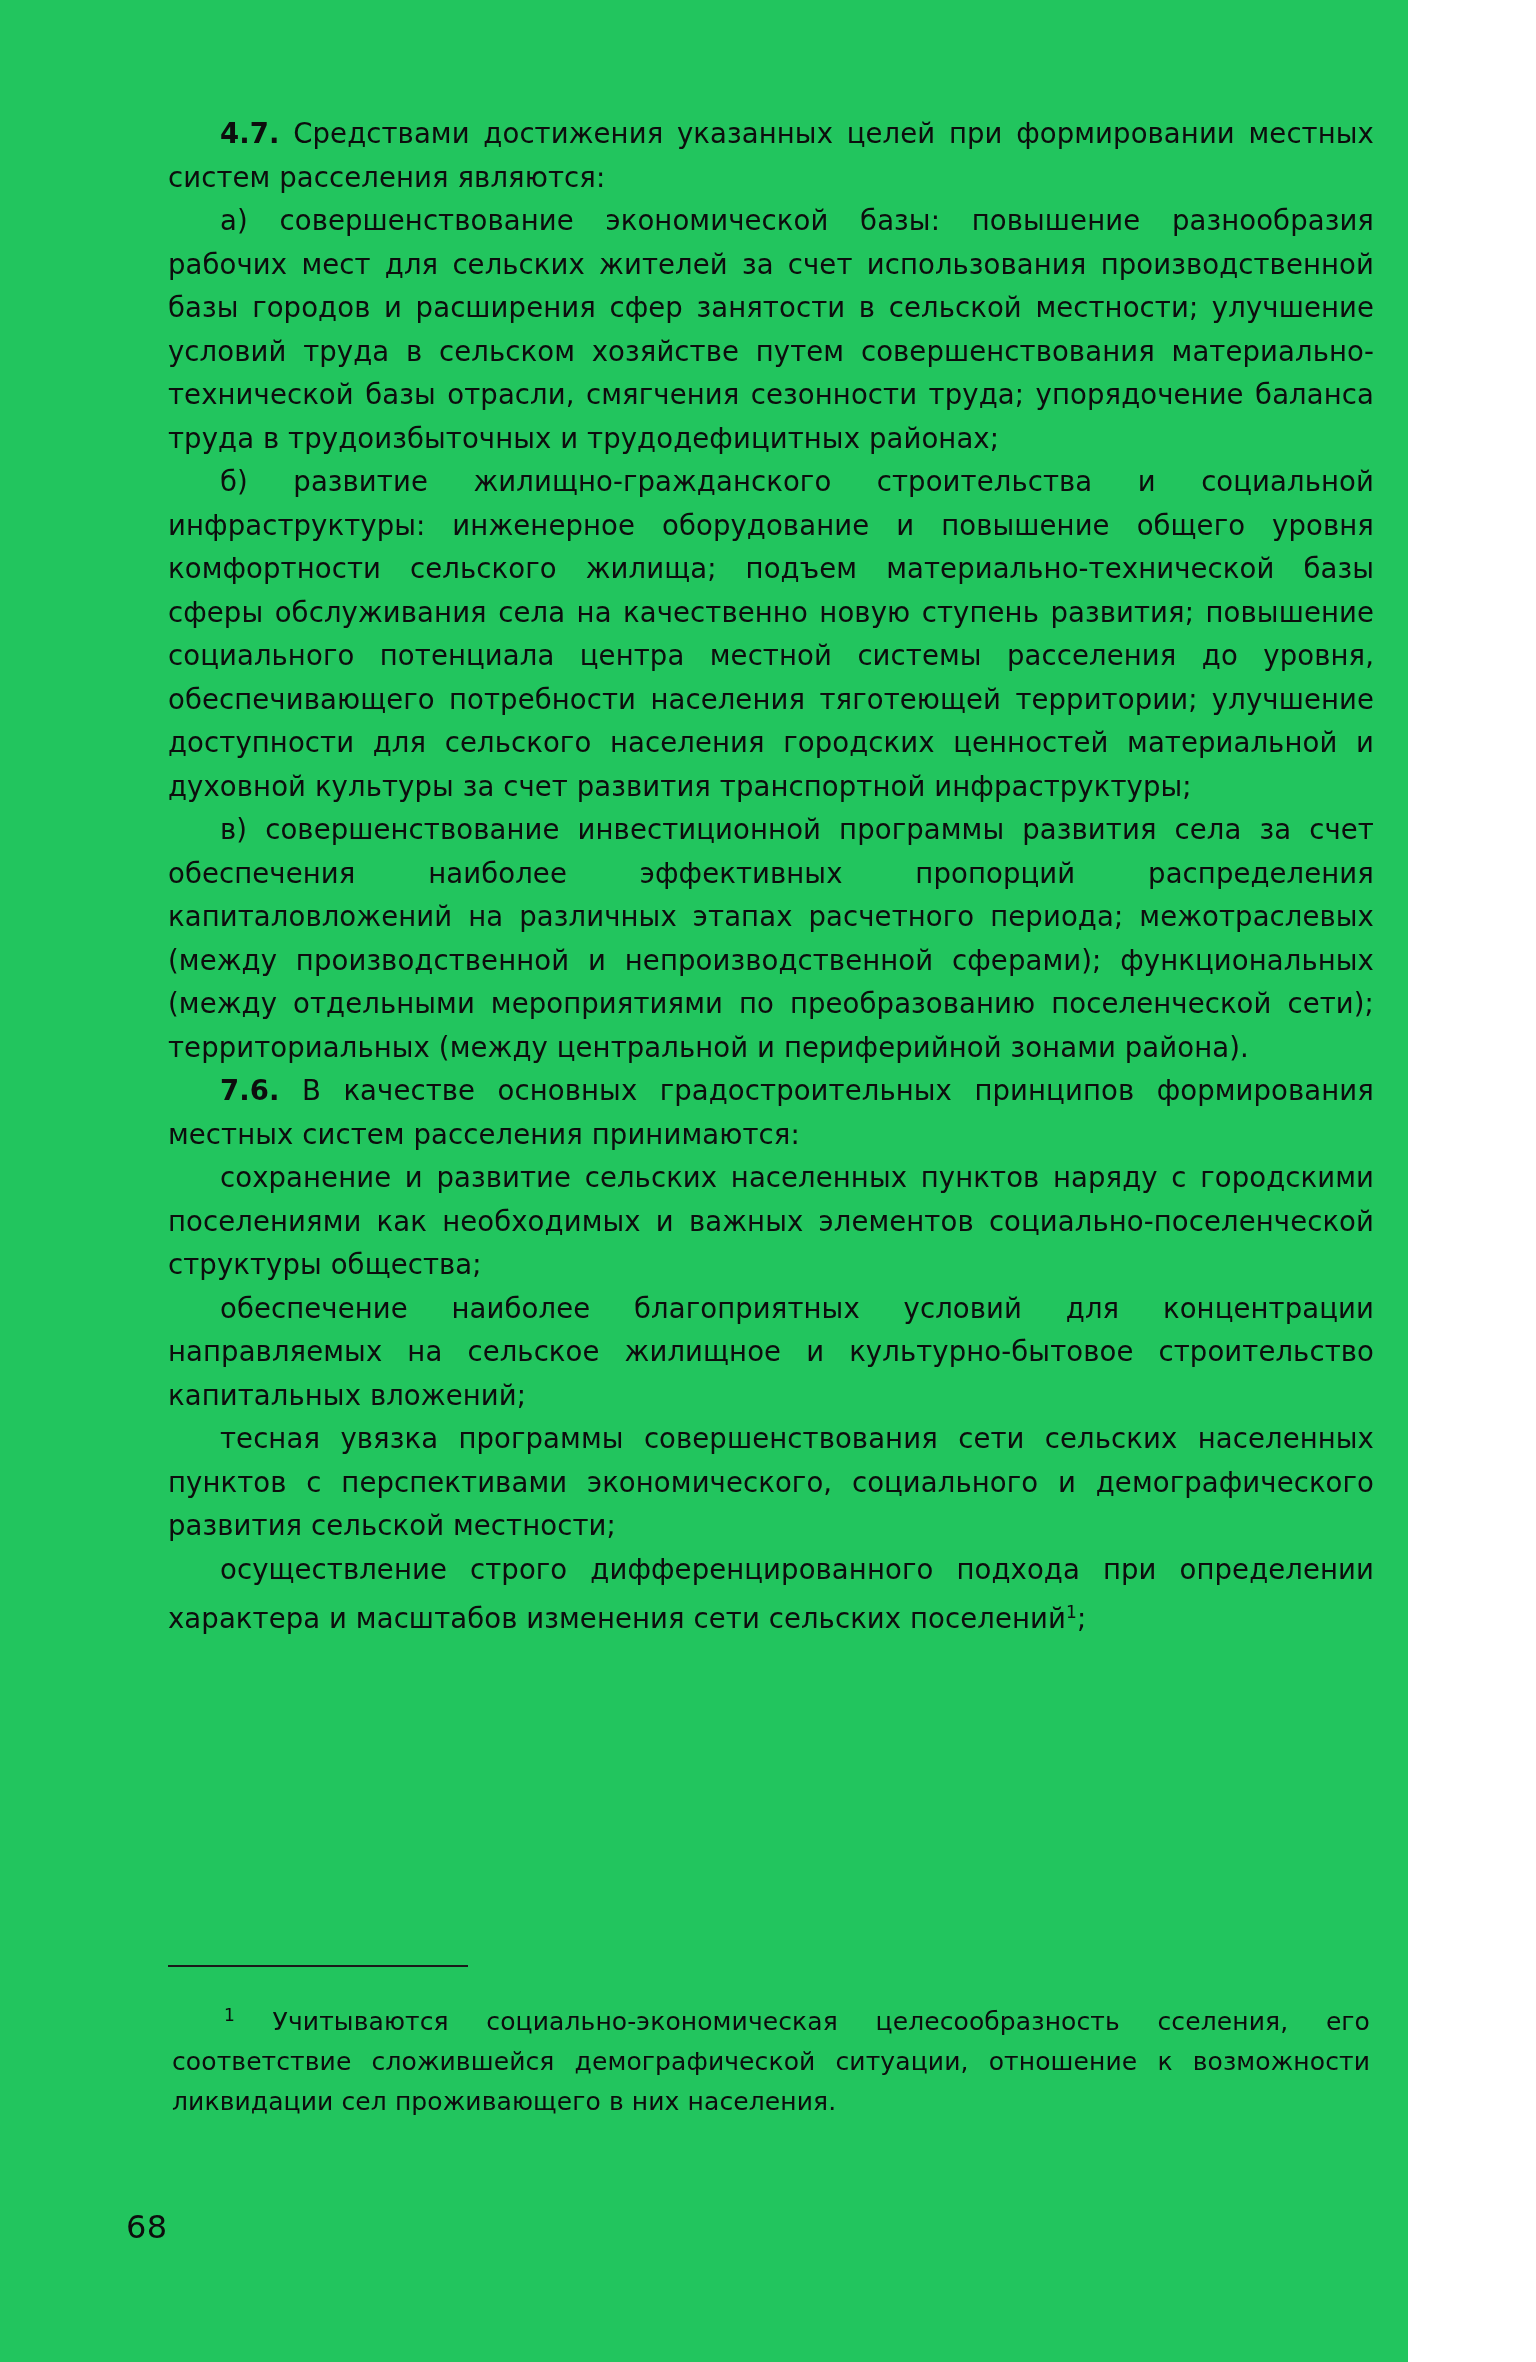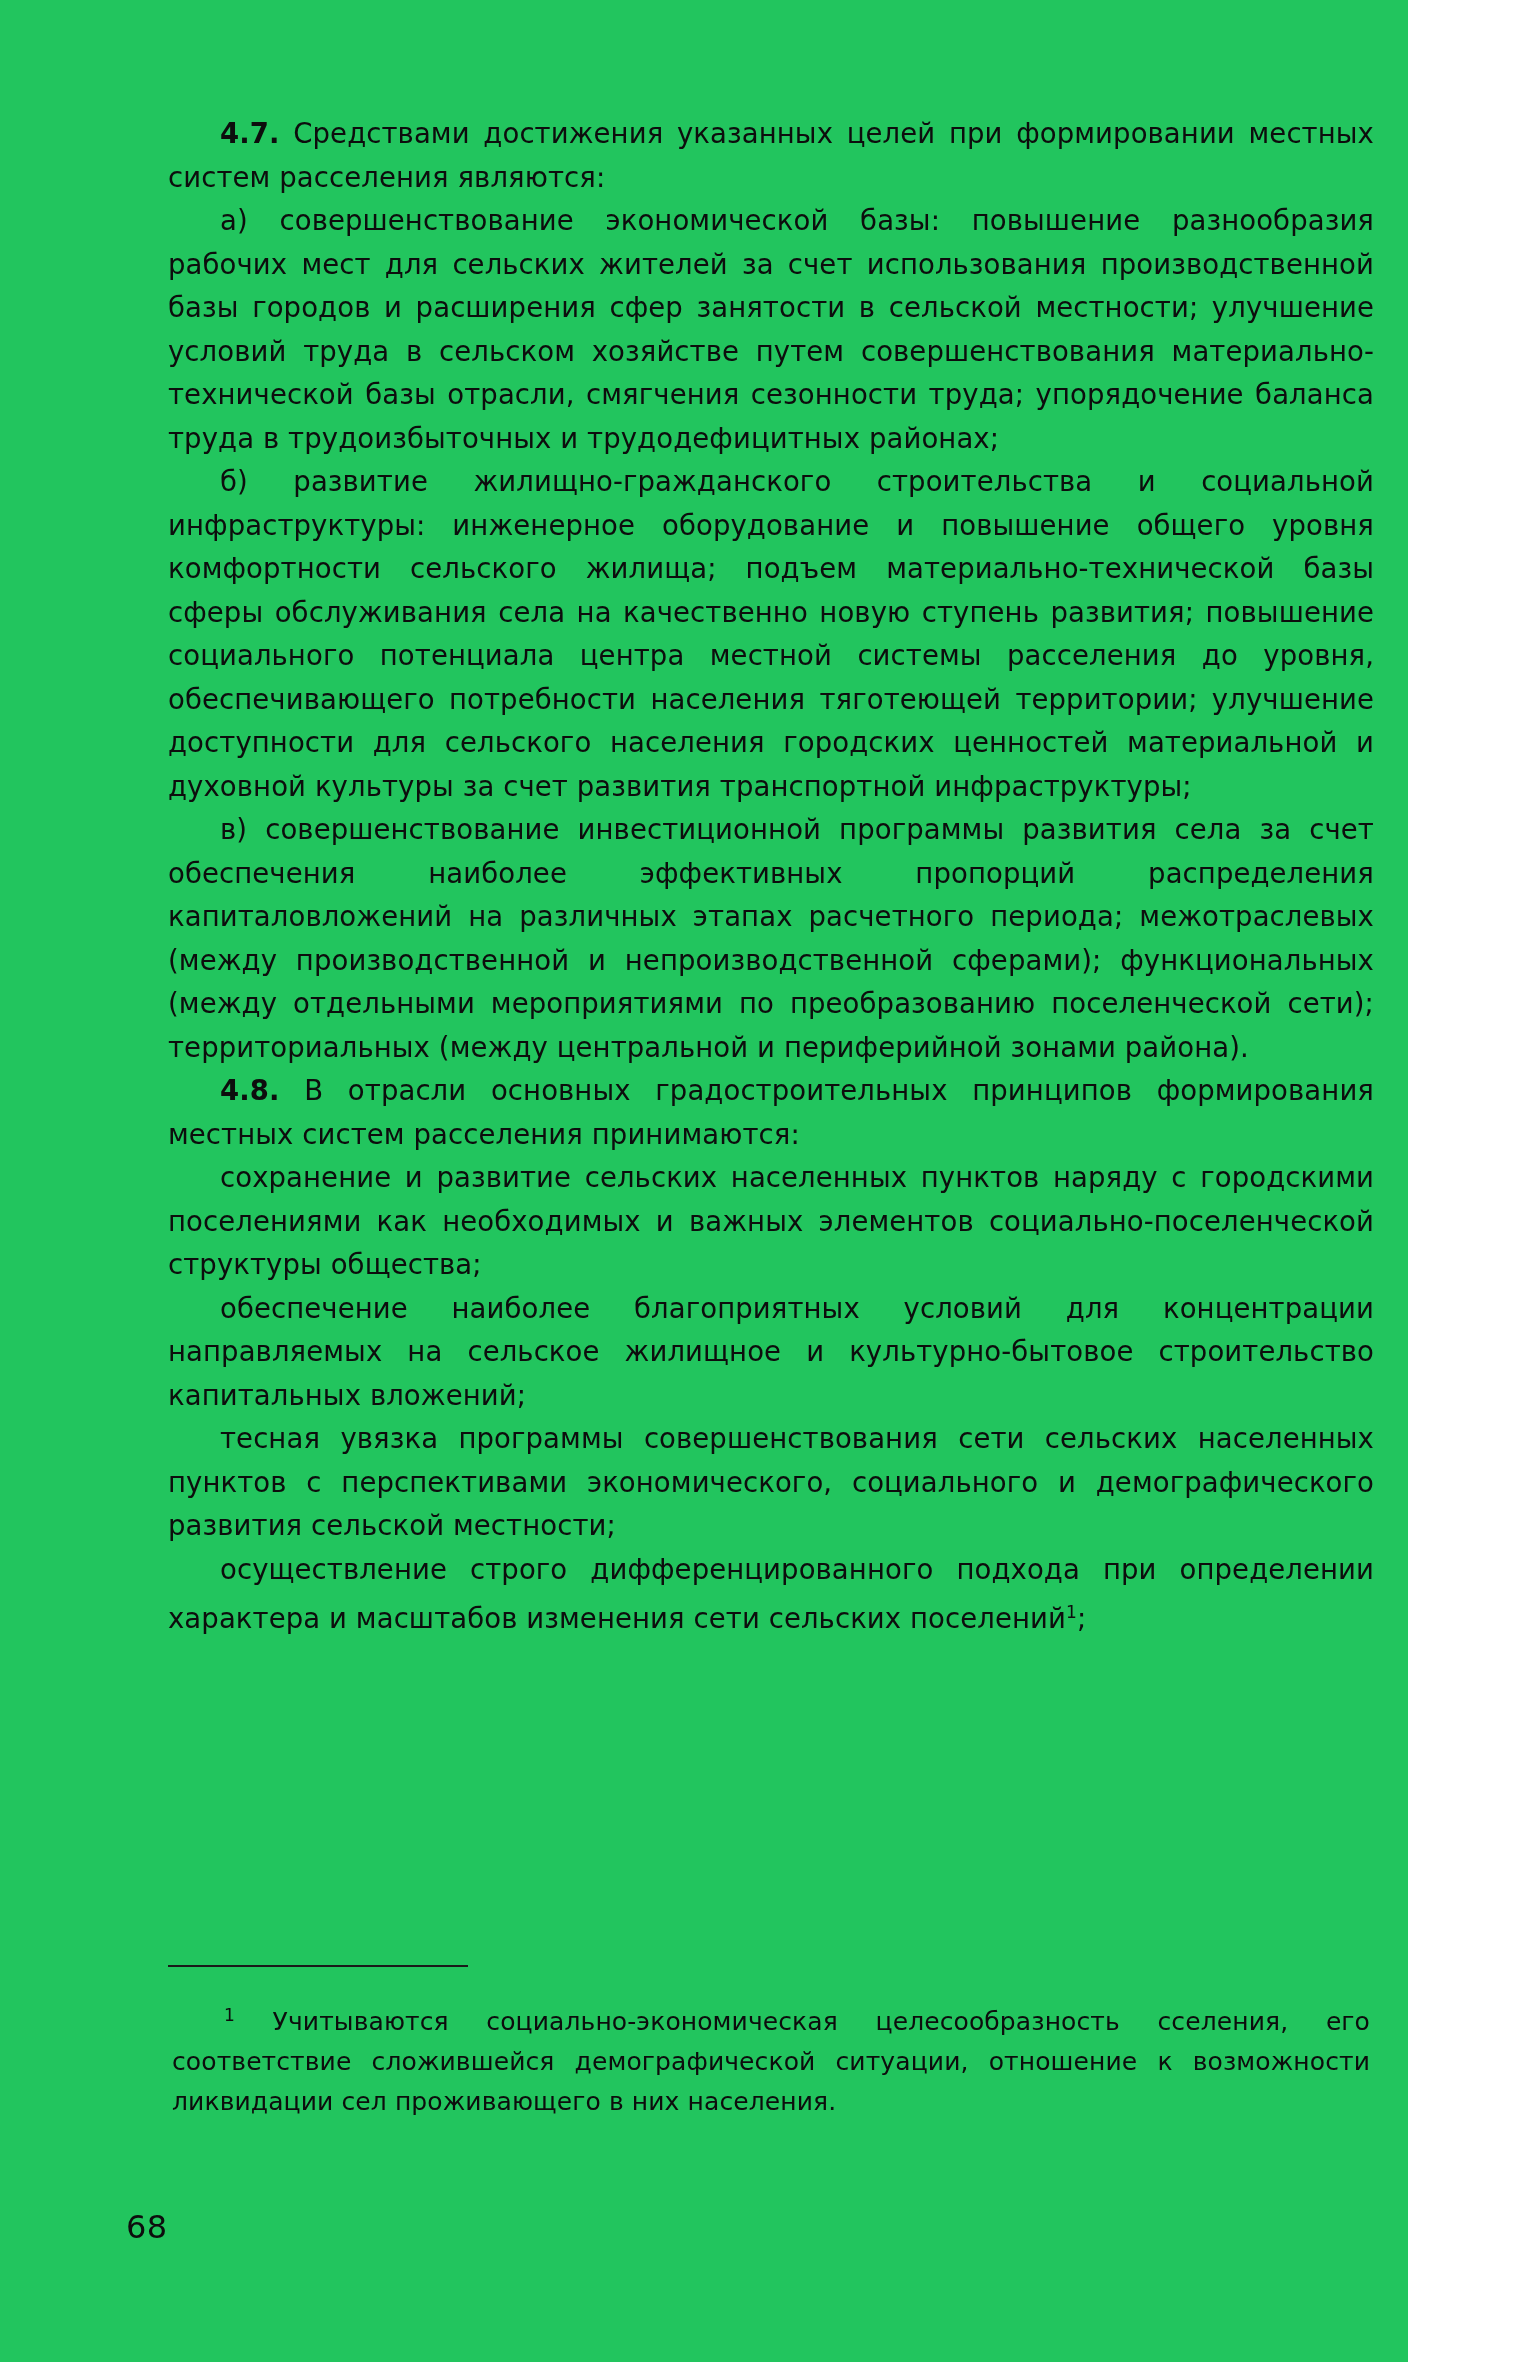--- a/index.html
+++ b/index.html
@@ -87,21 +87,21 @@
   <div class="content">
 
     <p class="indent"><span class="num">4.7.</span><span> Средствами достижения указанных целей при формировании местных систем расселения являются:</span></p>
 
     <p class="indent"><span>а) совершенствование экономической базы: повышение разнообразия рабочих мест для сельских жителей за счет использования производственной базы городов и расширения сфер занятости в сельской местности; улучшение условий труда в сельском хозяйстве путем совершенствования материально-технической базы отрасли, смягчения сезонности труда; упорядочение баланса труда в трудоизбыточных и трудодефицитных районах;</span></p>
 
     <p class="indent"><span>б) развитие жилищно-гражданского строительства и социальной инфраструктуры: инженерное оборудование и повышение общего уровня комфортности сельского жилища; подъем материально-технической базы сферы обслуживания села на качественно новую ступень развития; повышение социального потенциала центра местной системы расселения до уровня, обеспечивающего потребности населения тяготеющей территории; улучшение доступности для сельского населения городских ценностей материальной и духовной культуры за счет развития транспортной инфраструктуры;</span></p>
 
     <p class="indent"><span>в) совершенствование инвестиционной программы развития села за счет обеспечения наиболее эффективных пропорций распределения капиталовложений на различных этапах расчетного периода; межотраслевых (между производственной и непроизводственной сферами); функциональных (между отдельными мероприятиями по преобразованию поселенческой сети); территориальных (между центральной и периферийной зонами района).</span></p>
 
-    <p class="indent"><span class="num">4.8.</span><span> В отрасли основных градостроительных принципов формирования местных систем расселения принимаются:</span></p>
+    <p class="indent"><span class="num">7.6.</span><span> В качестве основных градостроительных принципов формирования местных систем расселения принимаются:</span></p>
 
     <p class="indent"><span>сохранение и развитие сельских населенных пунктов наряду с городскими поселениями как необходимых и важных элементов социально-поселенческой структуры общества;</span></p>
 
     <p class="indent"><span>обеспечение наиболее благоприятных условий для концентрации направляемых на сельское жилищное и культурно-бытовое строительство капитальных вложений;</span></p>
 
     <p class="indent"><span>тесная увязка программы совершенствования сети сельских населенных пунктов с перспективами экономического, социального и демографического развития сельской местности;</span></p>
 
 
     <p class="indent"><span>осуществление строго дифференцированного подхода при определении характера и масштабов изменения сети сельских поселений</span><sup class="fn">1</sup><span>;</span></p>
 

